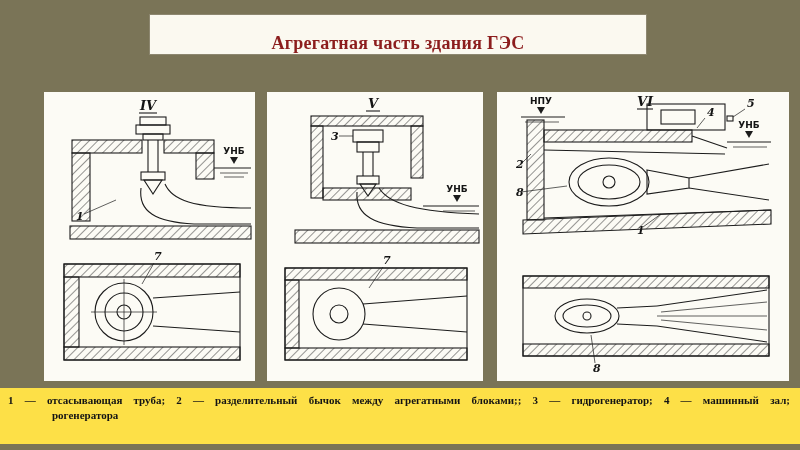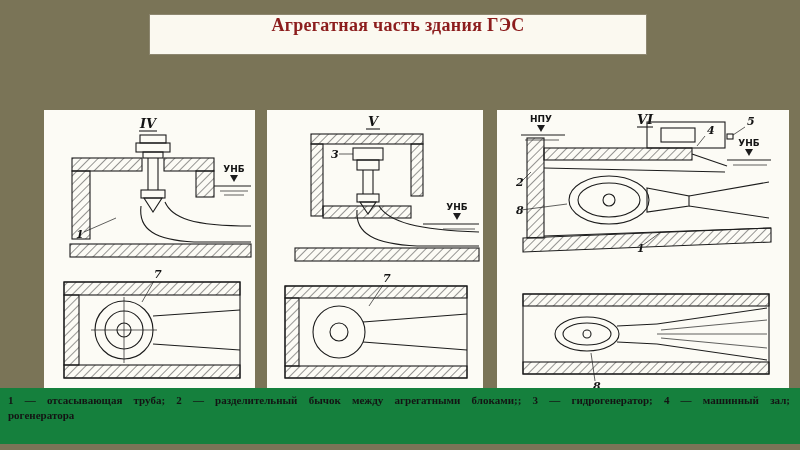--- a/index.html
+++ b/index.html
@@ -5,52 +5,52 @@
   * { margin:0; padding:0; box-sizing:border-box; }
   html,body { width:800px; height:450px; }
   body {
     position:relative; overflow:hidden;
     background:#7a7457;
     font-family:"Liberation Serif", serif;
   }
   .title-box {
     position:absolute; left:149px; top:14px; width:498px; height:41px;
     background:#fbf9f0; border:1px solid #8d8770;
-    display:flex; align-items:flex-start; justify-content:center;
+    display:flex; align-items:flex-end; justify-content:center;
   }
   .title-text {
     color:#8c1d1d; font-weight:bold; font-size:18px; letter-spacing:.3px;
     font-family:"Liberation Serif", serif;
   }
   .panel {
-    position:absolute; top:92px; height:289px; background:#fcfbf5;margin-top:18px;
+    position:absolute; top:92px; height:289px; background:#fcfbf5;
   }
   #panel-iv { left:44px;  width:211px; }
   #panel-v  { left:267px; width:216px; }
   #panel-vi { left:497px; width:292px; }
   .panel svg { width:100%; height:100%; display:block; }
 
   .ln   { fill:none; stroke:#1c1c1c; stroke-width:1.1; }
   .thin { fill:none; stroke:#1c1c1c; stroke-width:0.7; }
   .hs   { stroke:#1c1c1c; stroke-width:1.1; }
   .hl   { stroke:#2e2e2e; stroke-width:1; }
   .solid{ fill:#1c1c1c; stroke:none; }
   svg text { fill:#141414; }
   .rom { font:italic bold 13px "DejaVu Serif", serif; }
   .num { font:italic bold 11px "DejaVu Serif", serif; }
   .lbl { font:bold 9px "DejaVu Sans", sans-serif; }
 
   .caption {
     position:absolute; left:0; top:388px; width:800px; height:56px;
-    background:#15803d; padding:5px 10px 0 8px;
+    background:#fde047; padding:5px 10px 0 8px;
     color:#141414; font-weight:bold; font-size:11px; line-height:1.32;
     font-family:"Liberation Serif", serif;
   }
   .cap-line { text-align:justify; text-align-last:justify; }
-  .cap-line.last { text-align-last:left; }
+  .cap-line.last { text-align-last:left;margin-left:44px; }
 </style>
 </head>
 <body>
 
 <div class="title-box">
   <div class="title-text">Агрегатная часть здания ГЭС</div>
 </div>
 
 <div class="panel" id="panel-iv">
   <svg viewBox="0 0 211 289">

